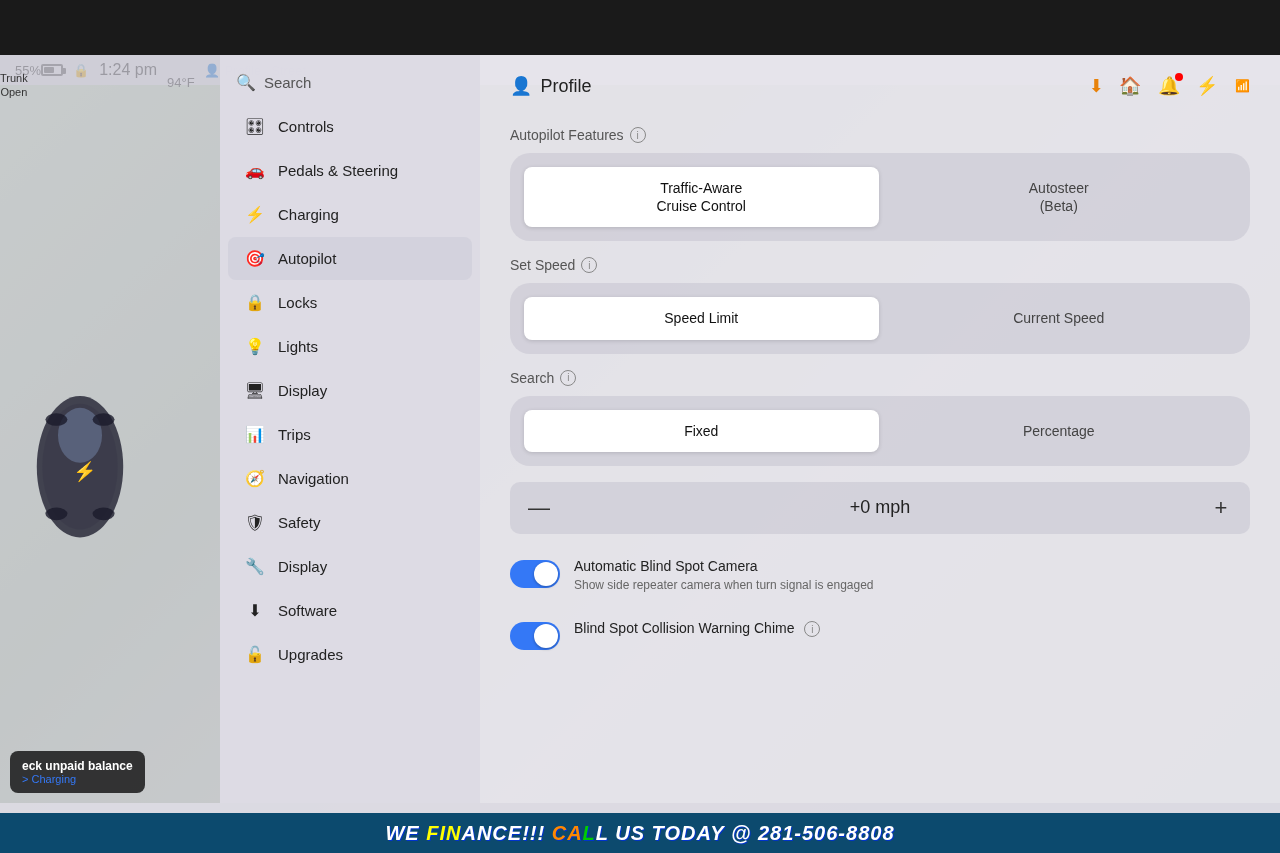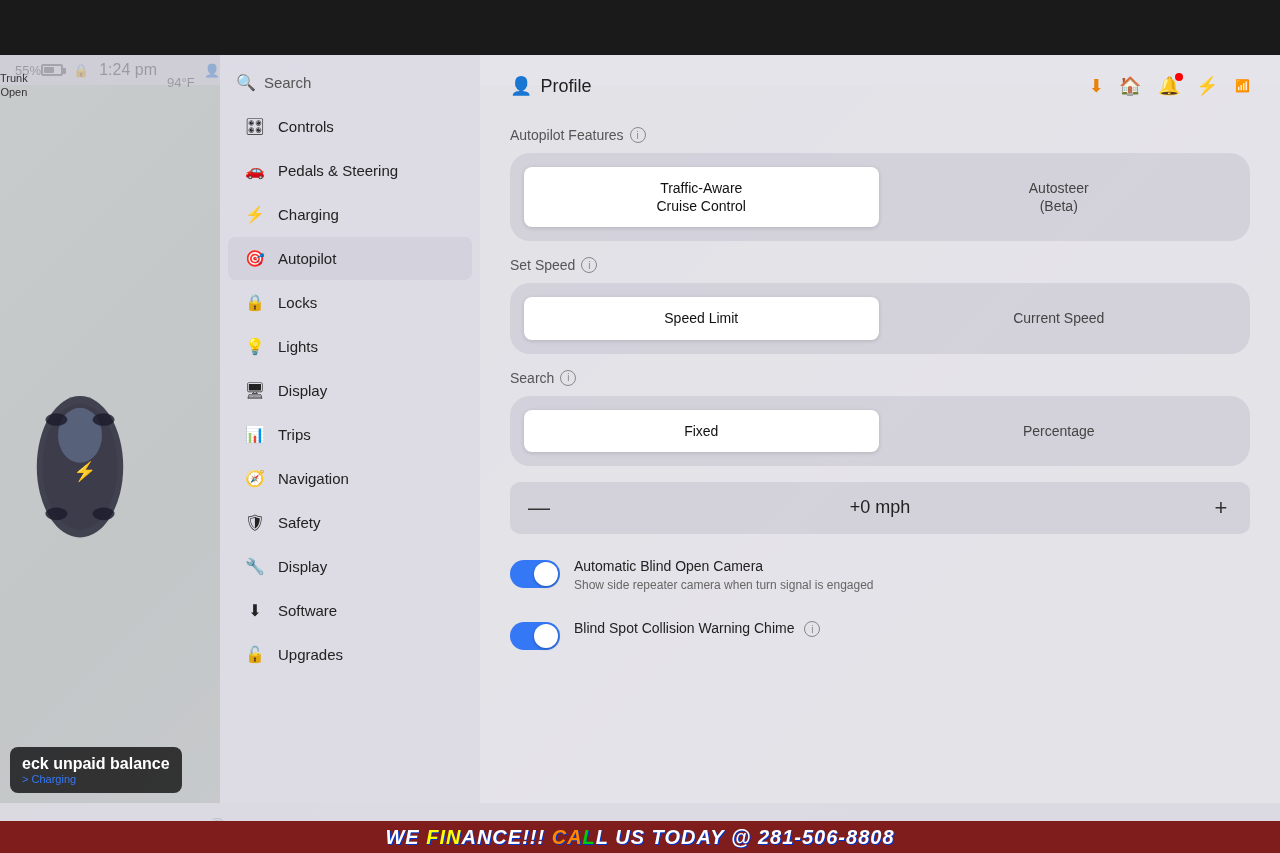--- a/index.html
+++ b/index.html
@@ -367,22 +367,22 @@
       background: transparent;
       border-radius: 6px;
     }
 
     
     .finance-banner {
       position: absolute;
       bottom: 0;
       left: 0;
       right: 0;
-      height: 32px;
-      background: #7f1d1d;
+      height: 40px;
+      background: #0c4a6e;
       display: flex;
       align-items: center;
       justify-content: center;
       font-size: 20px;
       font-weight: 900;
       color: #0066ff;
       text-shadow: 1px 1px 0 #0033cc;
       letter-spacing: 1px;
       font-style: italic;
       z-index: 100;
@@ -399,21 +399,21 @@
       left: 10px;
       background: rgba(0,0,0,0.75);
       border-radius: 8px;
       padding: 8px 12px;
       color: white;
       font-size: 11px;
       z-index: 50;
     }
     .charging-notification .notif-title {
       font-weight: 600;
-      font-size: 16px;
+      font-size: 12px;
     }
     .charging-notification .notif-sub {
       color: #3478f6;
       font-size: 11px;
     }
 
     
     .orange-arrow {
       color: #e8820a;
     }
@@ -581,21 +581,21 @@
       <button class="stepper-btn">—</button>
       <span class="stepper-value">+0 mph</span>
       <button class="stepper-btn">+</button>
     </div>
 
     <div class="toggle-row">
       <div class="toggle-switch">
         <div class="toggle-knob"></div>
       </div>
       <div class="toggle-text-block">
-        <div class="toggle-title">Automatic Blind Open Camera</div>
+        <div class="toggle-title">Automatic Blind Spot Camera</div>
         <div class="toggle-subtitle">Show side repeater camera when turn signal is engaged</div>
       </div>
     </div>
 
     <div class="toggle-row">
       <div class="toggle-switch">
         <div class="toggle-knob"></div>
       </div>
       <div class="toggle-text-block">
         <div class="toggle-title">

